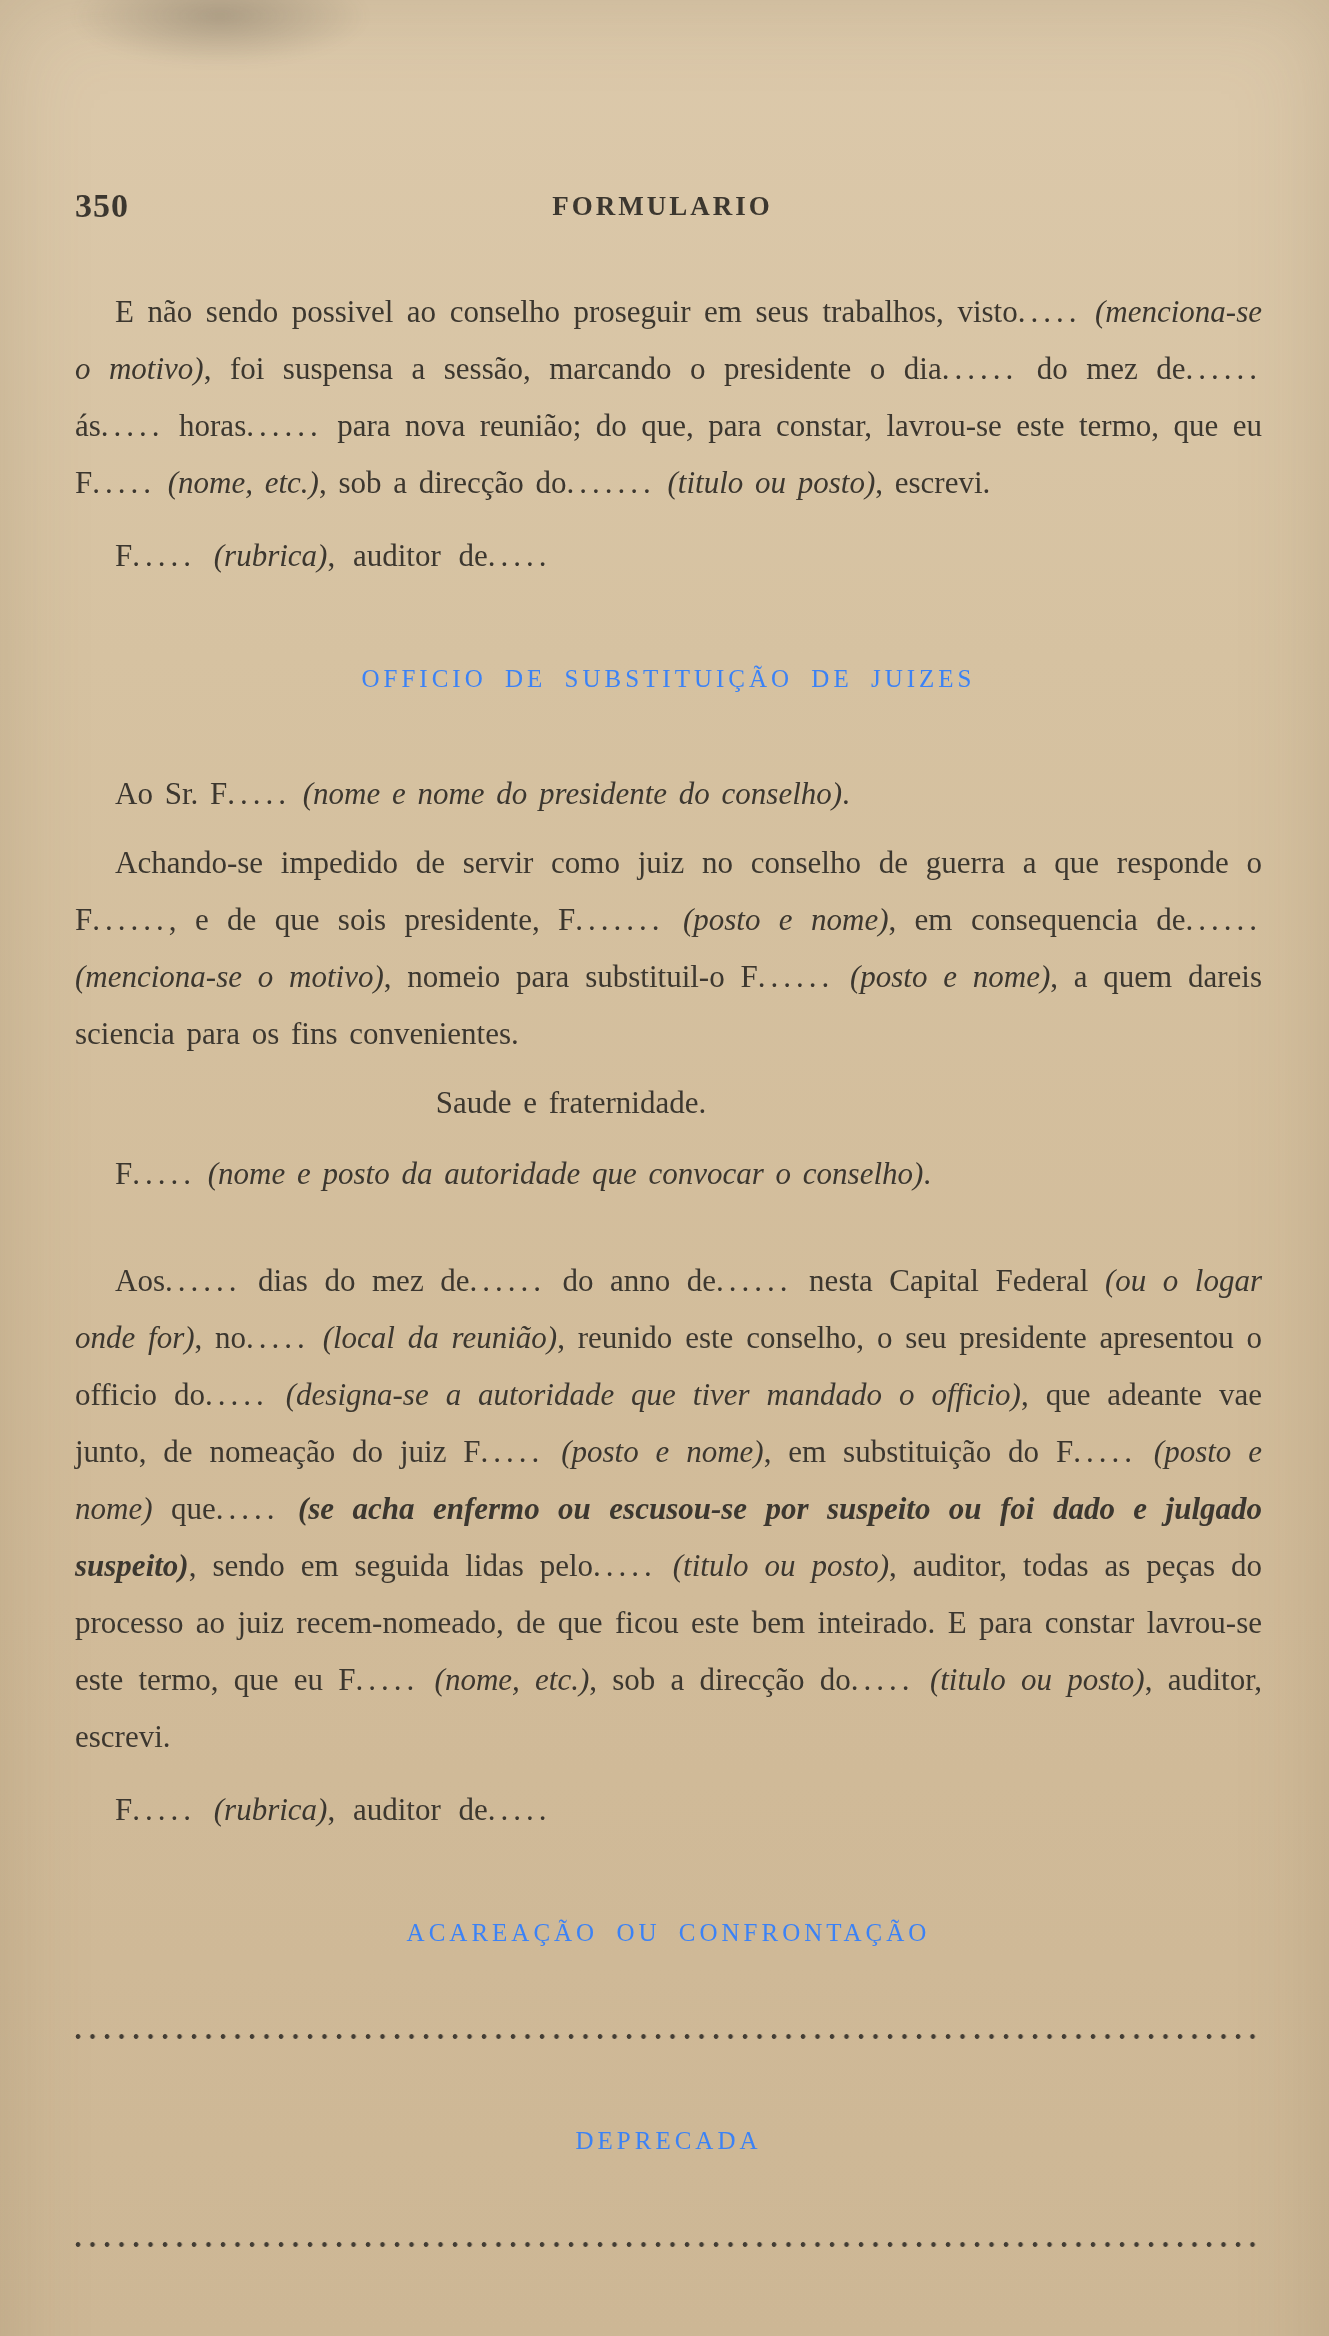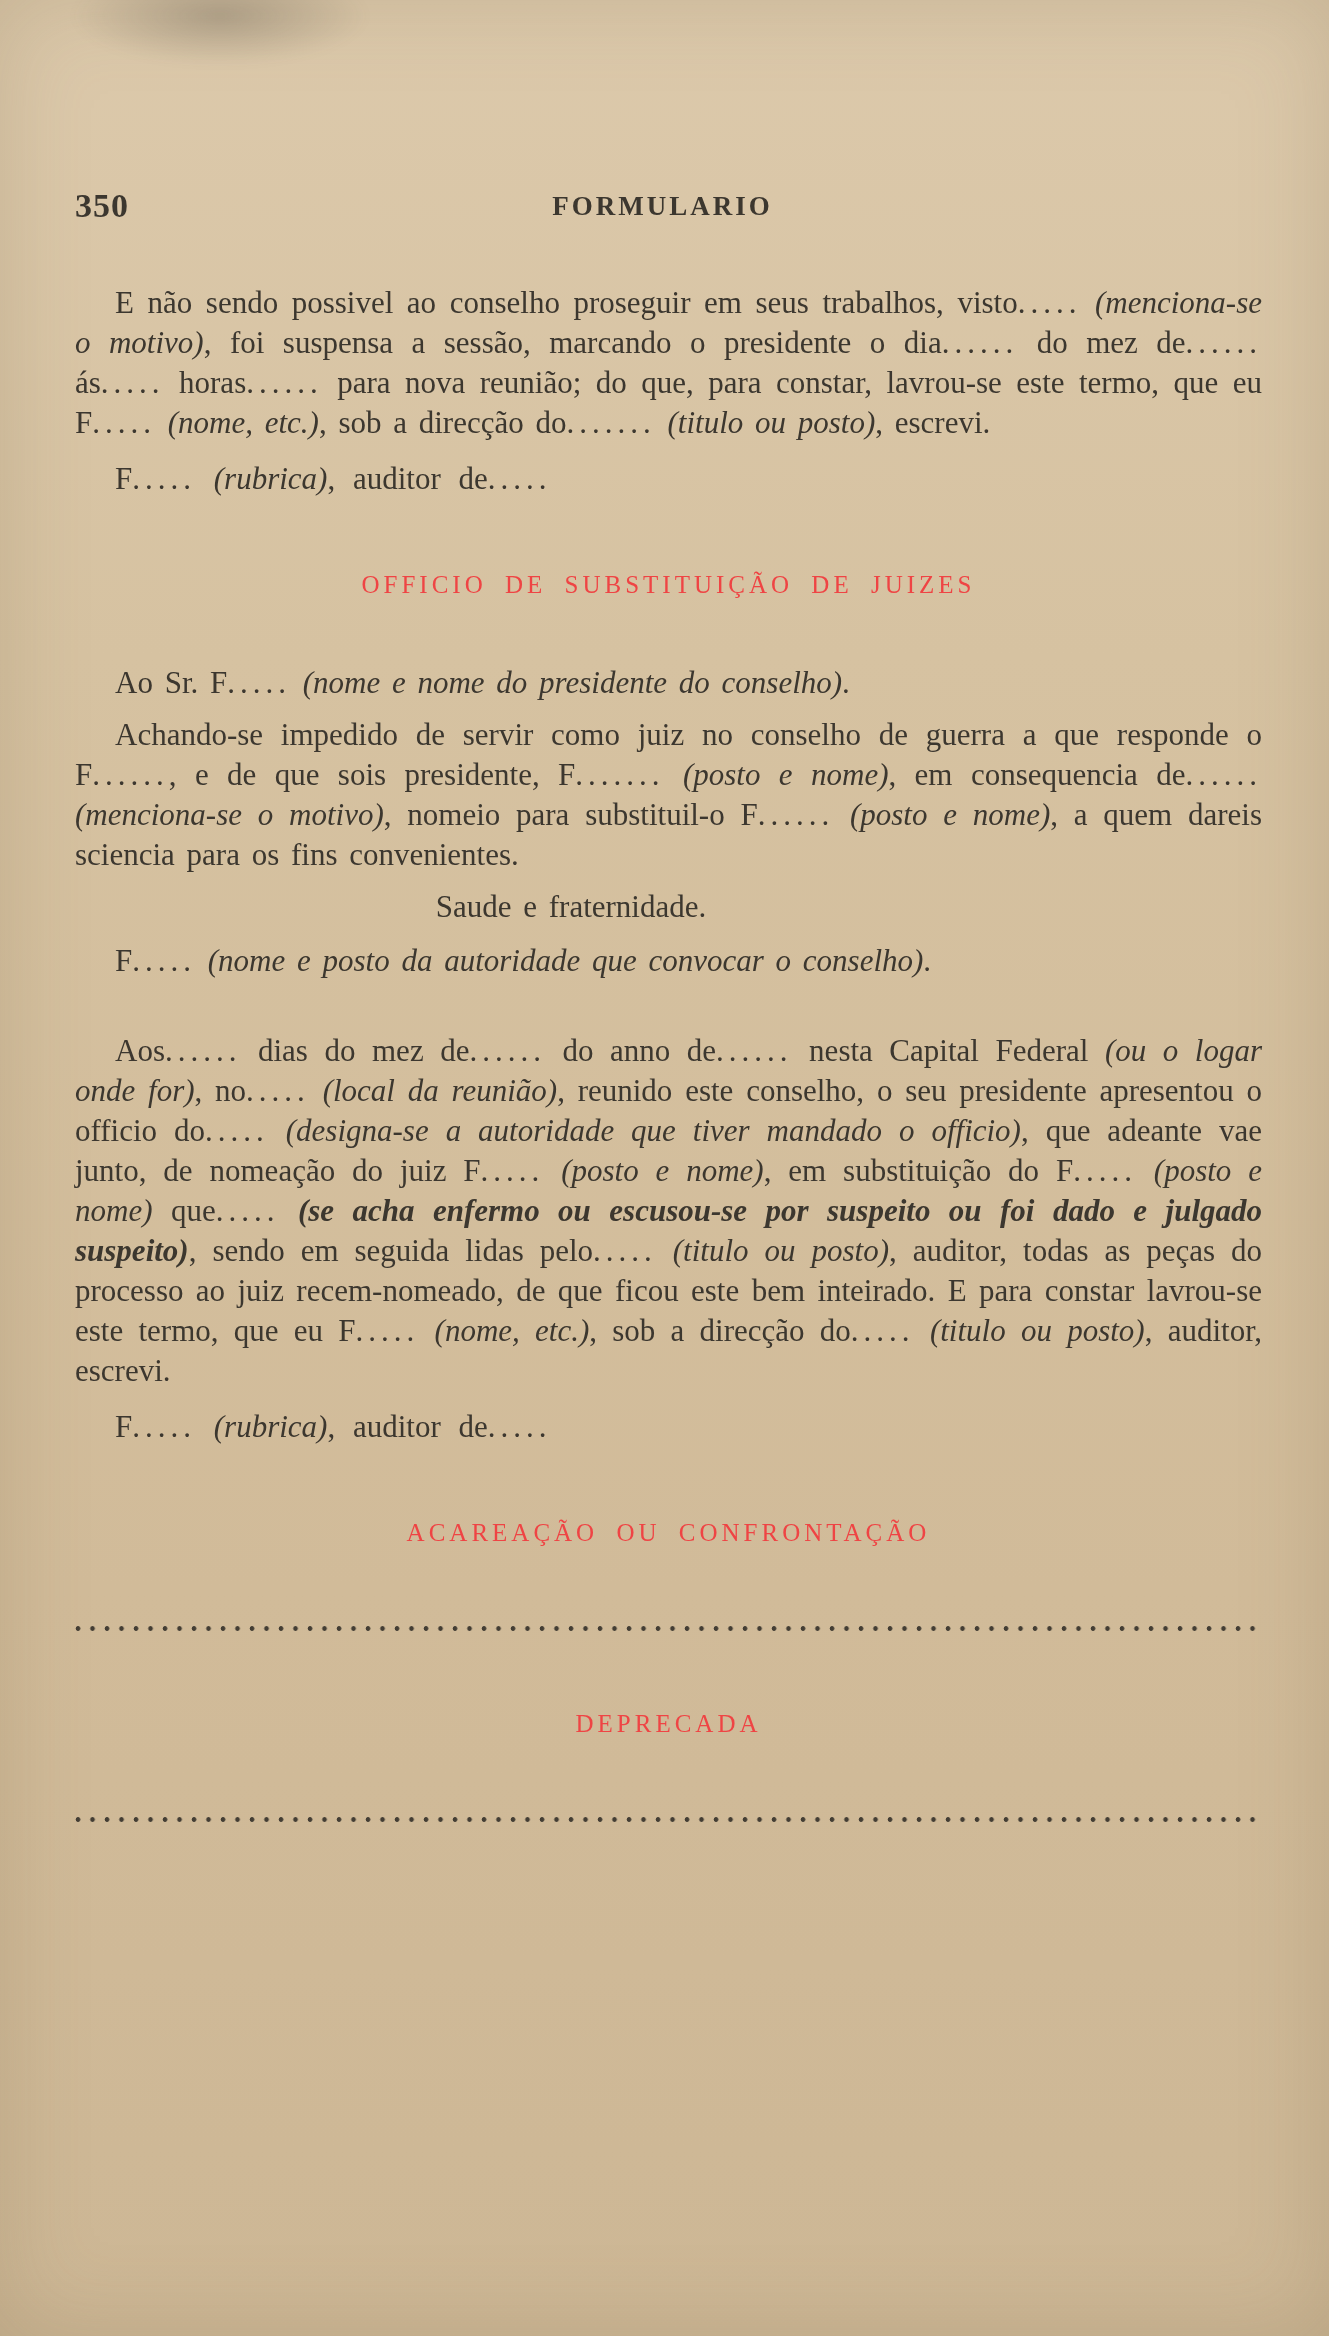--- a/index.html
+++ b/index.html
@@ -26,21 +26,21 @@
   }
   .hdr{position:relative;height:46px;margin-bottom:50px;margin-top:37px;}
   .pagenum{
     position:absolute;left:0;top:0;
     font-size:34px;font-weight:bold;letter-spacing:1px;
   }
   .runhead{
     position:absolute;left:0;right:12px;top:4px;text-align:center;
     font-size:27px;font-weight:bold;letter-spacing:3px;
   }
-  .body-text{font-size:31px;line-height:40px;}
+  .body-text{font-size:31px;line-height:57px;}
   .para{
     margin:0 0 12px;
     text-indent:40px;
     text-align:justify;
     word-spacing:4px;
   }
   .spaced{margin-top:50px;}
   .sig{
     margin:16px 0 30px;
     text-indent:40px;
@@ -50,21 +50,21 @@
     margin:8px 195px 14px 0;
     text-align:center;
     word-spacing:4px;
   }
   .heading{
     margin:66px 0 58px;
     text-align:center;
     font-size:25px;
     letter-spacing:4px;
     word-spacing:8px;
-    color:#ef4444;
+    color:#3b82f6;
   }
   .dotted{
     height:7px;
     margin:72px 0 72px;
     background-image:radial-gradient(circle at 3px 3.5px,#433d34 2px,rgba(0,0,0,0) 2.7px);
     background-size:14.5px 7px;
     background-repeat:repeat-x;
   }
   .it{font-style:italic;}
   .bd{font-weight:bold;}

